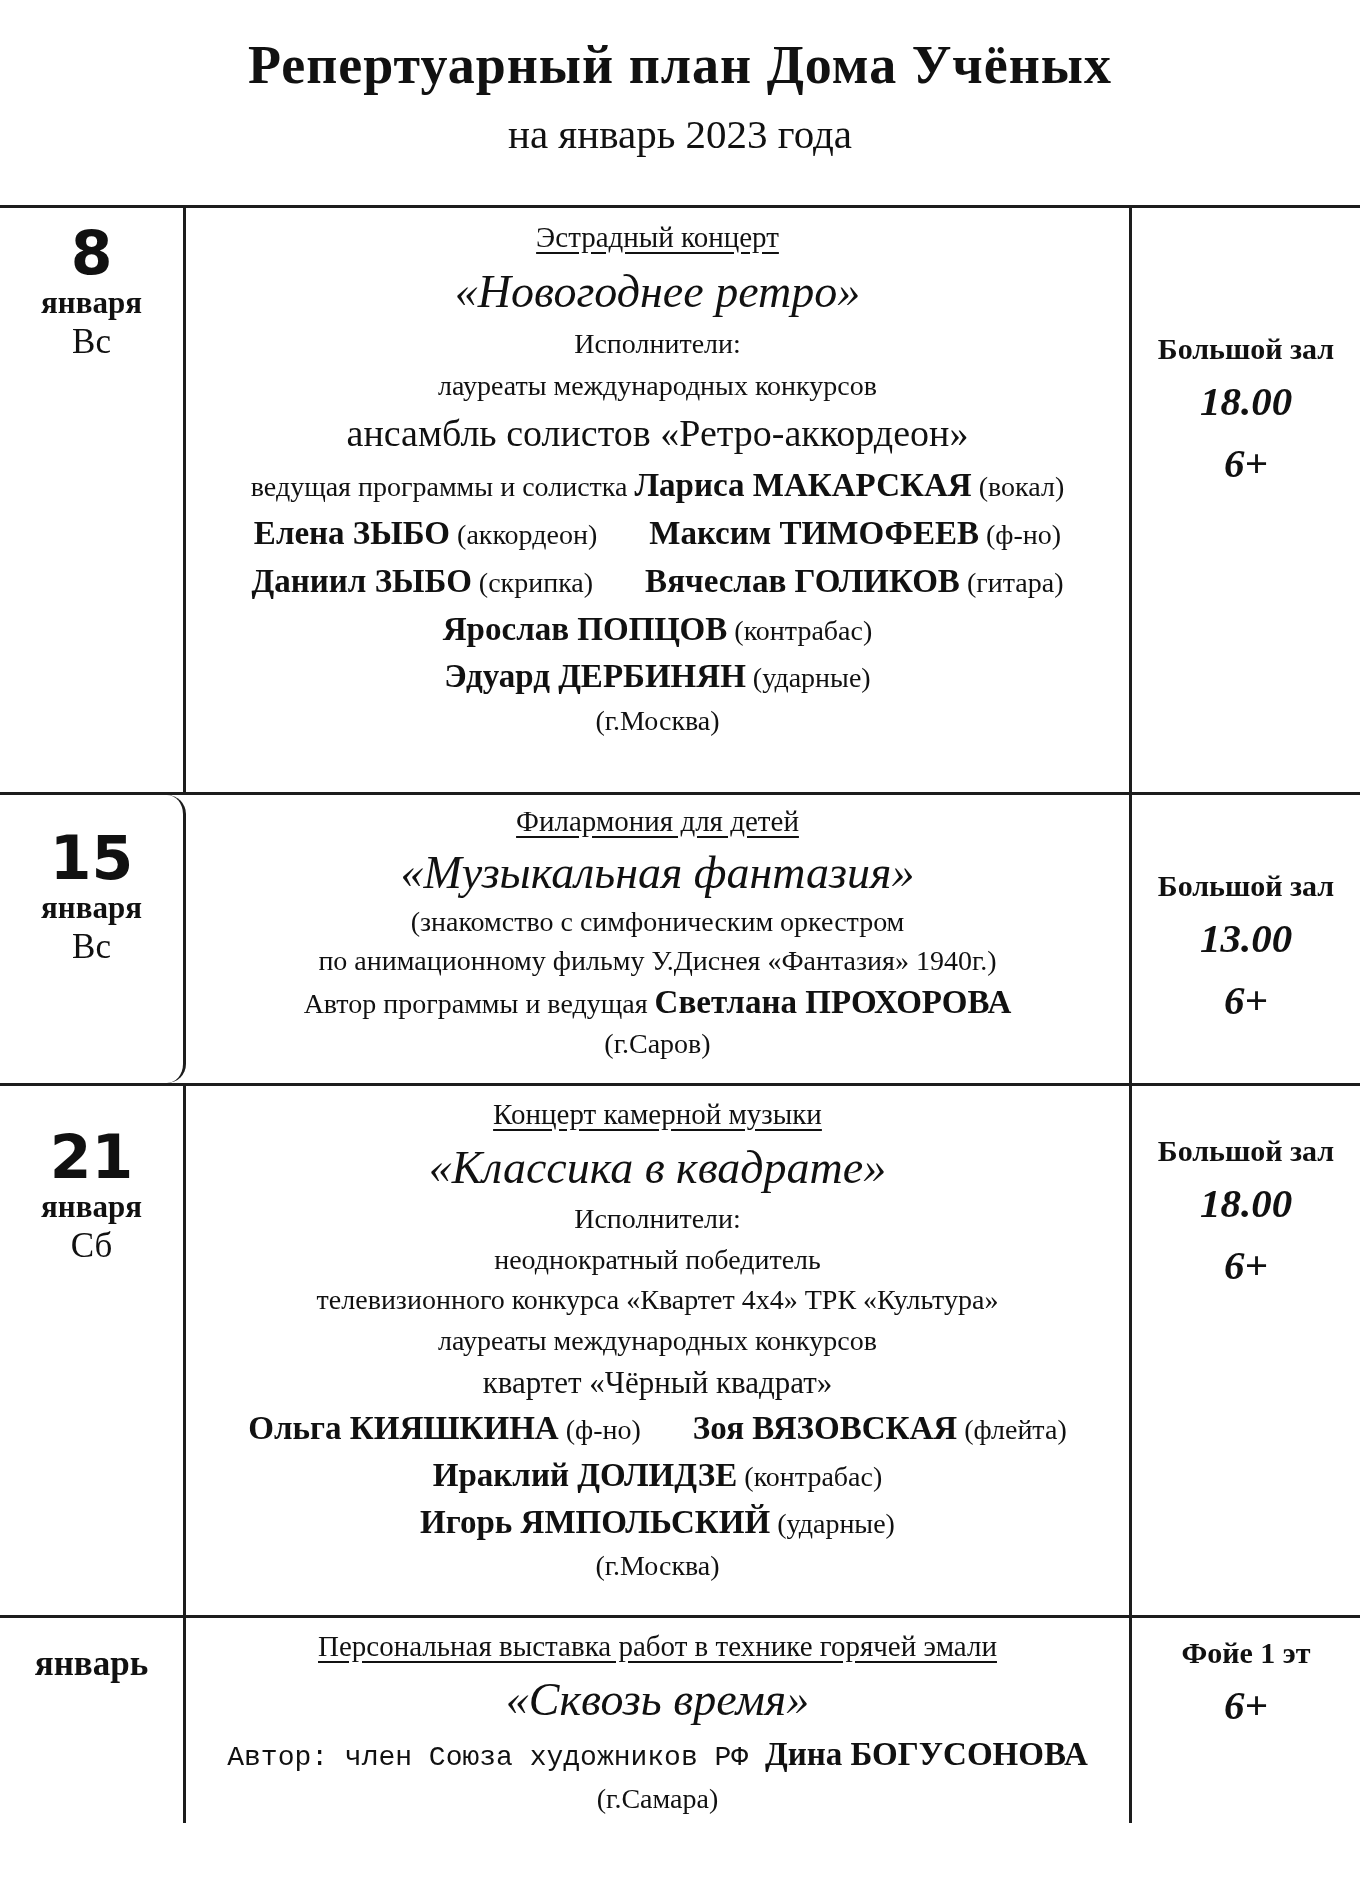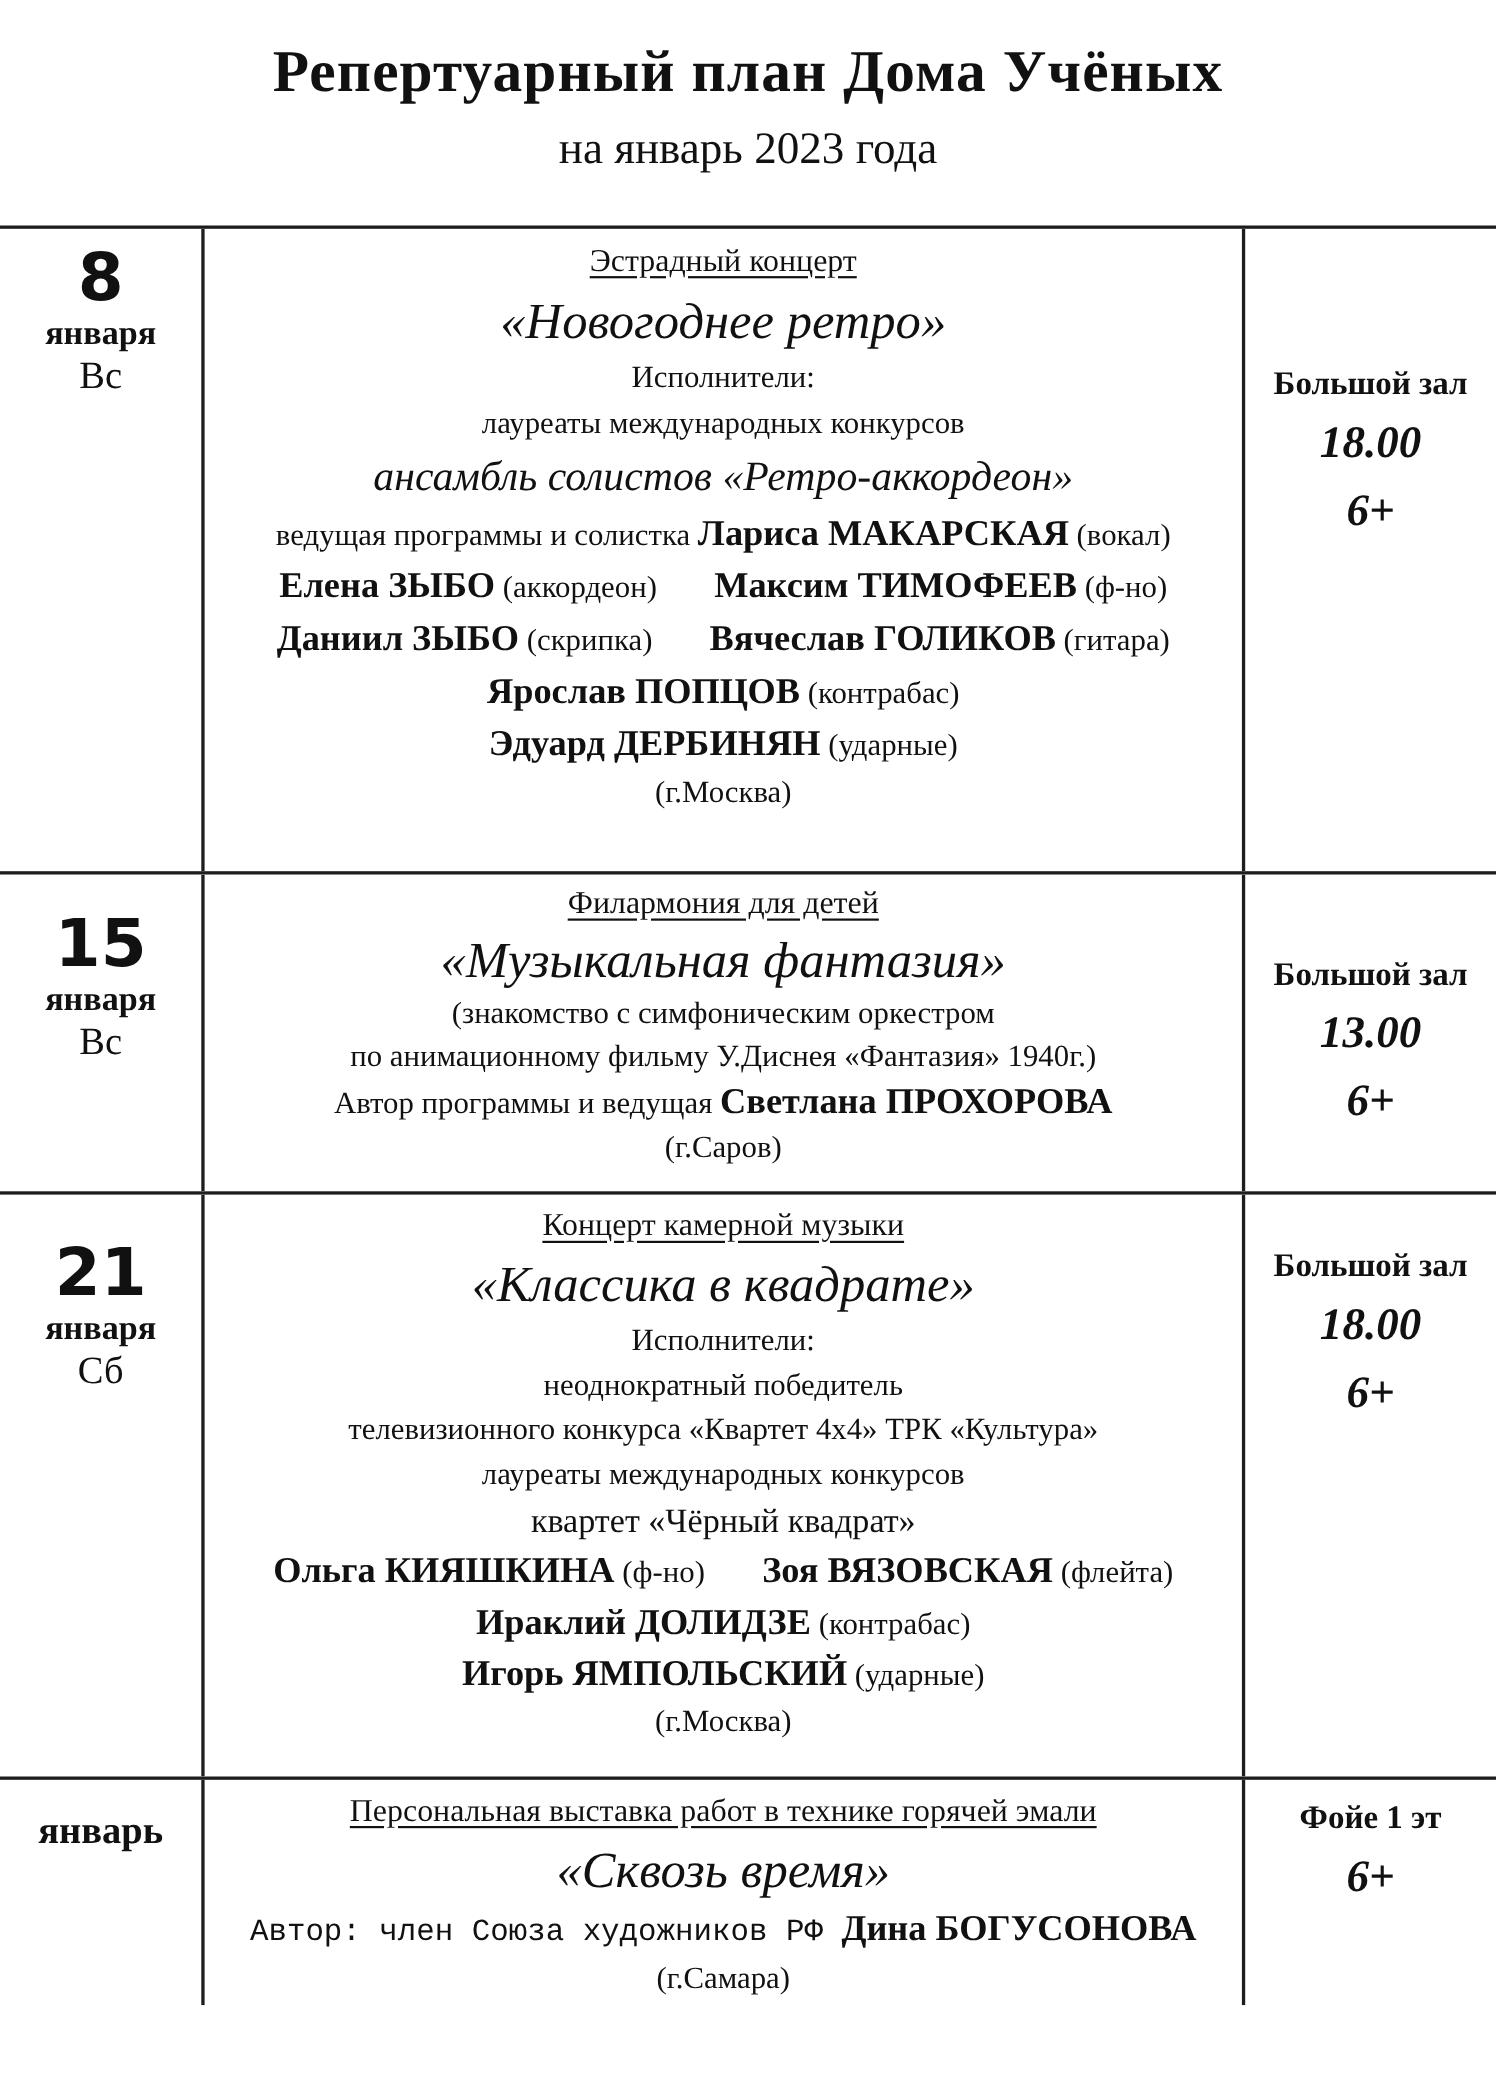--- a/index.html
+++ b/index.html
@@ -52,21 +52,21 @@
   }
   .venue-cell{
     text-align:center;
     font-weight:700;
     font-size:30px;
     line-height:1.5;
   }
   .venue-cell .vtime,.venue-cell .vage{font-size:41px;font-style:italic;}
   
   .r0 .date-cell{padding-top:14px;}
-  .r1 .date-cell{padding-top:32px;}
+  .r1 .date-cell{padding-top:32px;border-radius:19px;}
   .r2 .date-cell{padding-top:40px;}
   .r3 .date-cell{padding-top:26px;}
   .r0 .venue-cell{padding-top:118px;}
   .r1 .venue-cell{padding-top:68px;}
   .r2 .venue-cell{padding-top:42px;}
   .r3 .venue-cell{padding-top:12px;}
   .day{
     font-family:"DejaVu Sans","Liberation Sans",sans-serif;
     font-weight:700;
     font-size:60px;
@@ -76,21 +76,21 @@
   .wd{font-weight:400;font-size:35px;line-height:1.2;}
   .r3 .month{font-size:35px;}
   
   .line{line-height:1.3;}
   .r0 .line{margin:5px 0;}
   .r1 .line{margin:2px 0;}
   .r2 .line{margin:4px 0;}
   .r3 .line{margin:4px 0;}
   .line.genre{font-size:29px;font-weight:700;text-decoration:underline;text-underline-offset:5px;}
   .line.title{font-size:46px;font-weight:700;font-style:italic;}
-  .line.big{font-size:38px;font-weight:700;font-style:italic;}
+  .line.big{font-size:38px;font-weight:700;}
   .line.feat{font-size:31px;font-weight:700;}
   .line.plain{font-size:28px;}
   .seg-n{font-weight:400;}
   .seg-b{font-weight:700;font-size:1.18em;margin-top:28px;}
   .seg-sp{display:inline-block;width:52px;}
 </style>
 </head>
 <body>
 
 <div class="page">

